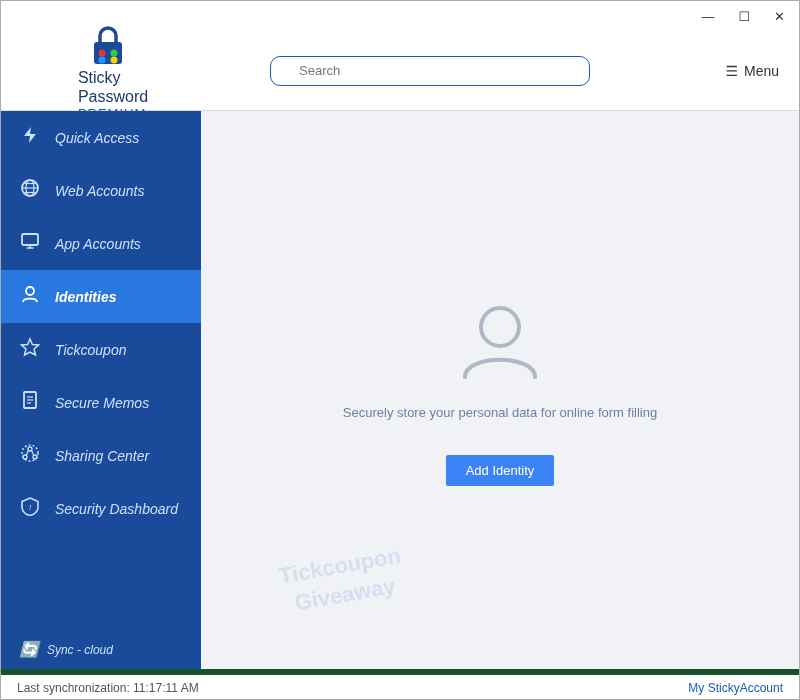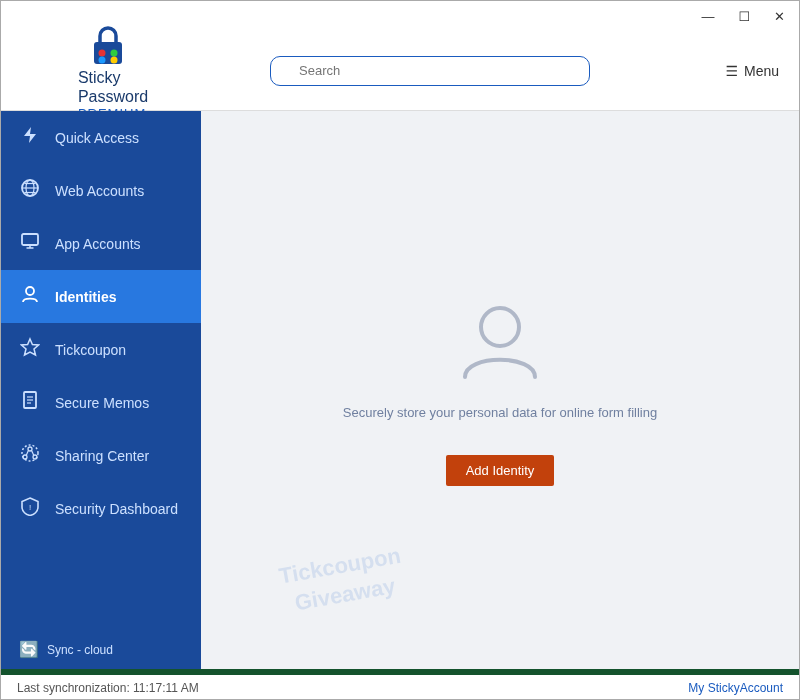--- a/index.html
+++ b/index.html
@@ -126,20 +126,21 @@
     }
 
     
     .sidebar {
       width: 200px;
       background: #1a4a9a;
       flex-shrink: 0;
       display: flex;
       flex-direction: column;
       overflow: hidden;
+      font-style: italic;
     }
     .sidebar-item {
       display: flex;
       align-items: center;
       gap: 14px;
       padding: 14px 18px;
       color: #cce0ff;
       cursor: pointer;
       font-size: 14px;
       font-weight: 400;
@@ -199,21 +200,21 @@
       color: #b0b8c8;
       margin-bottom: 16px;
     }
     .content-text {
       font-size: 13px;
       color: #7080a0;
       margin-bottom: 22px;
       text-align: center;
     }
     .add-identity-btn {
-      background: #c2410c;
+      background: #3b82f6;
       color: #fff;
       border: none;
       padding: 8px 20px;
       font-size: 13px;
       cursor: pointer;
       border-radius: 2px;
       margin-top: 13px;
     }
 
     

